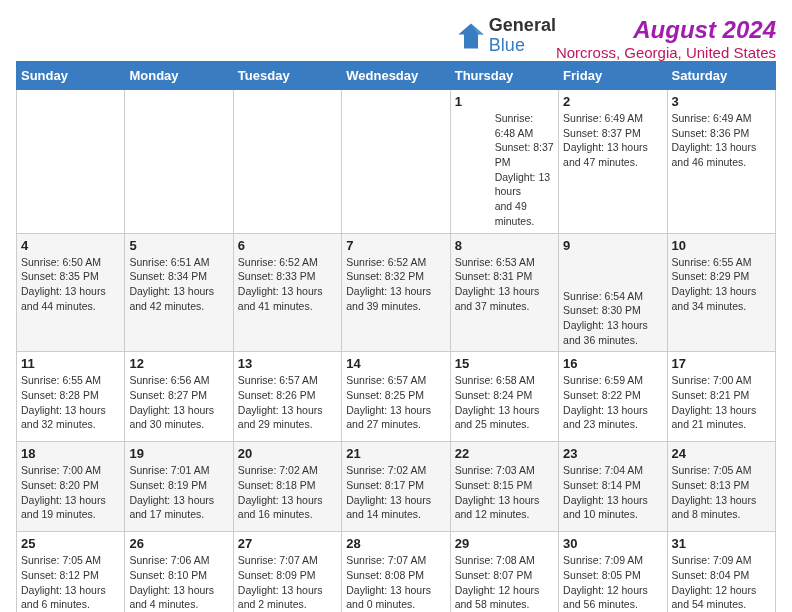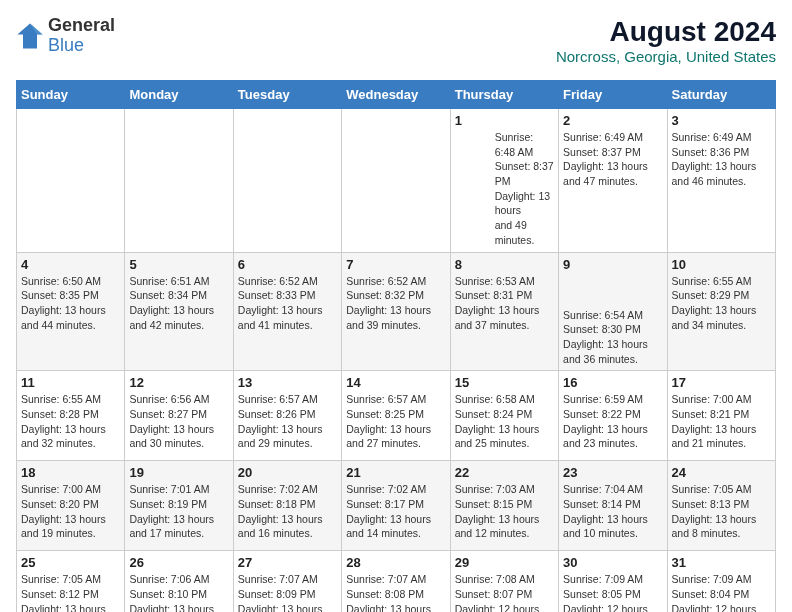--- a/index.html
+++ b/index.html
@@ -5,24 +5,23 @@
     * { box-sizing: border-box; margin: 0; padding: 0; }
     body {
       font-family: Arial, sans-serif;
       background: #fff;
       width: 792px;
       min-height: 612px;
       padding: 16px;
     }
     .header-area {
       display: flex;
-      justify-content: space-between;
+      justify-content: flex-end;
       align-items: flex-start;
-      margin-bottom: 15px;
-      gap: 40px;
+      margin-bottom: 0;
     }
     .logo {
       display: flex;
       align-items: center;
     }
     .logo-text {
       display: flex;
       flex-direction: column;
       line-height: 1.1;
     }
@@ -38,27 +37,28 @@
     }
     .logo-icon {
       width: 28px;
       height: 28px;
       margin-right: 4px;
     }
     .title-area {
       text-align: right;
     }
     .month-year {
-      font-size: 28px;
+      font-size: 24px;
       font-weight: bold;
-      color: #0f172a;
+      color: #a21caf;
+      font-style: italic;
     }
     .location {
       font-size: 15px;
-      color: #0f766e;
+      color: #be185d;
     }
     table {
       width: 100%;
       border-collapse: collapse;
       font-size: 11px;
       border-radius: 23px;
     }
     thead th {
       background-color: #3a7cc1;
       color: #fff;

